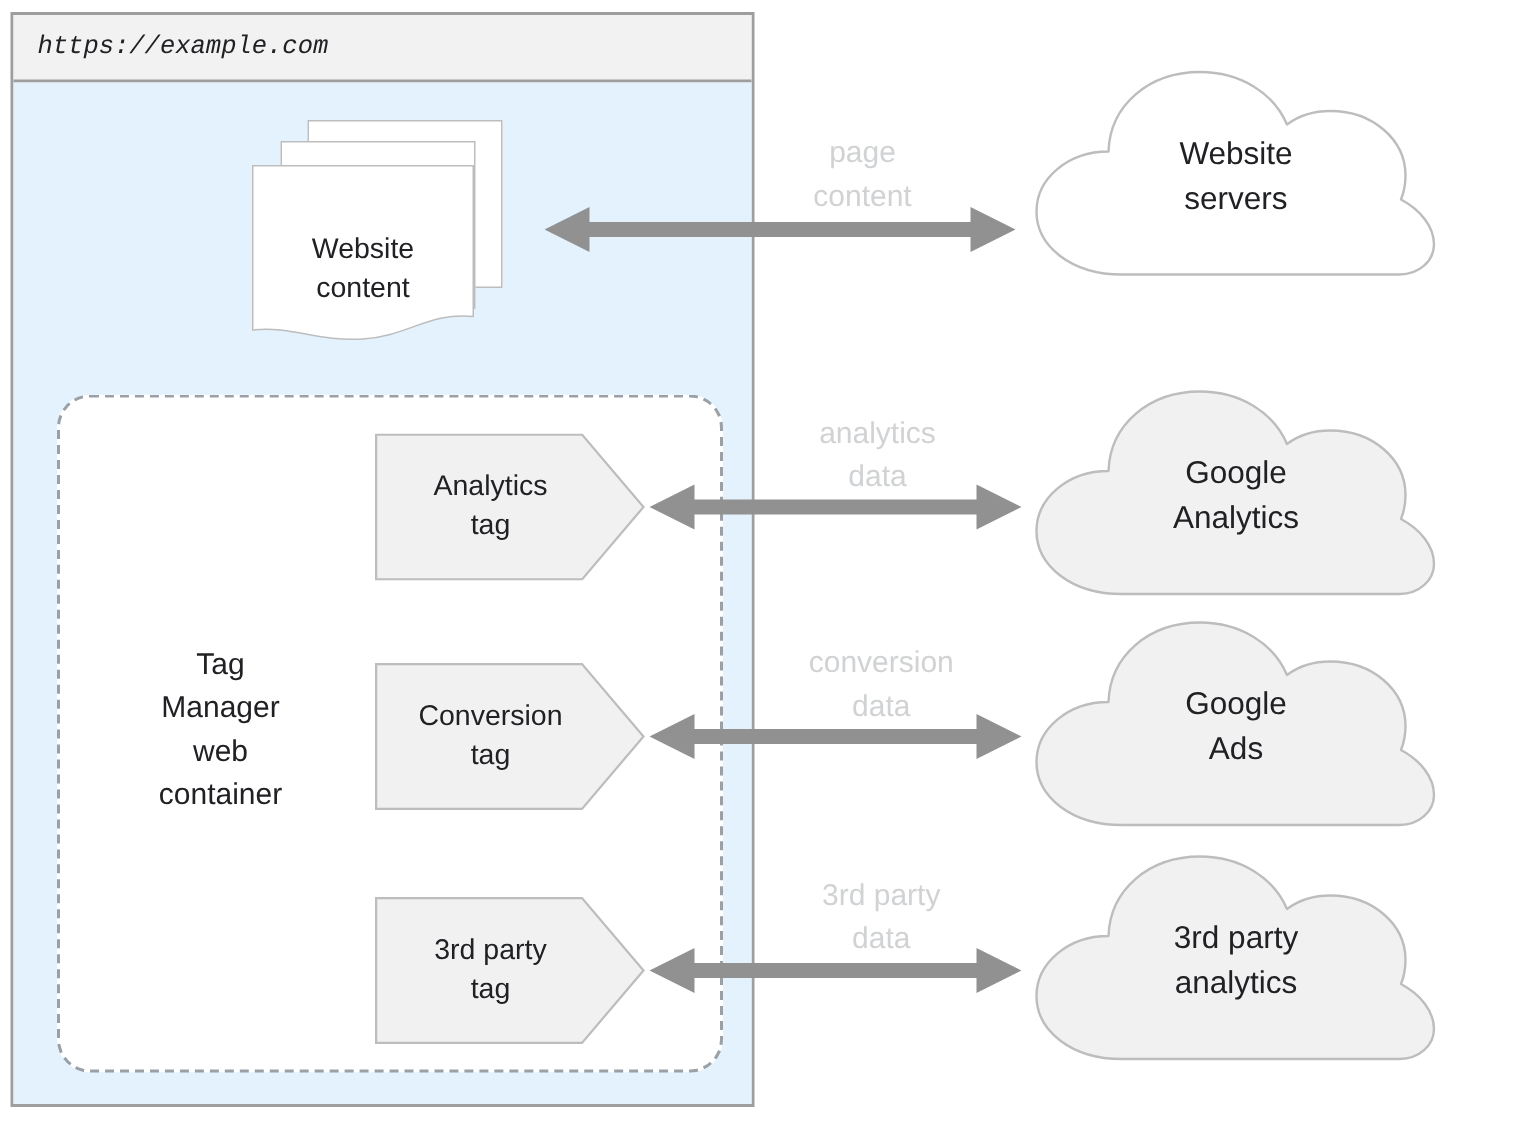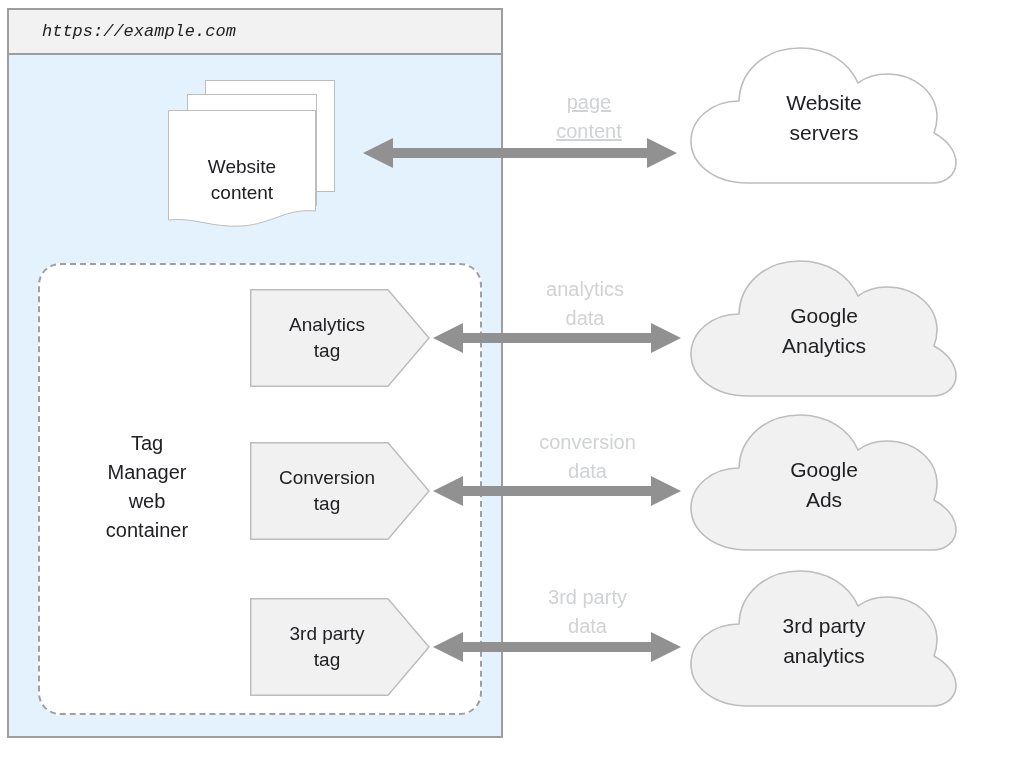--- a/index.html
+++ b/index.html
@@ -36,21 +36,20 @@
   .url-bar {
     position: absolute;
     left: 0; top: 0;
     width: 100%;
     height: 45px;
     background: #f2f2f2;
     border-bottom: 2px solid #9e9e9e;
     box-sizing: border-box;
     display: flex;
     align-items: center;
-    padding-left: 17px;
   }
   .url-text {
     margin-left: 16px;
     font-family: "Liberation Mono", "DejaVu Sans Mono", monospace;
     font-style: italic;
     font-size: 17px;
     color: #202124;
     letter-spacing: 0px;
   }
   .browser-viewport {
@@ -153,21 +152,21 @@
   .arrow-label {
     position: absolute;
     text-align: center;
     font-size: 20px;
     line-height: 29px;
     color: #d0d2d4;
     white-space: pre-line;
   }
 
   .arrow-1 { left: 363px; top: 136px; width: 314px; }
-  .label-1 { left: 484px; top: 88px;  width: 210px; text-decoration: underline; }
+  .label-1 { left: 470px; top: 88px;  width: 210px; }
 
   .arrow-2 { left: 433px; top: 321px; width: 248px; }
   .label-2 { left: 470px; top: 275px; width: 230px; }
 
   .arrow-3 { left: 433px; top: 474px; width: 248px; }
   .label-3 { left: 460px; top: 428px; width: 255px; }
 
   .arrow-4 { left: 433px; top: 630px; width: 248px; }
   .label-4 { left: 460px; top: 583px; width: 255px; }
 

